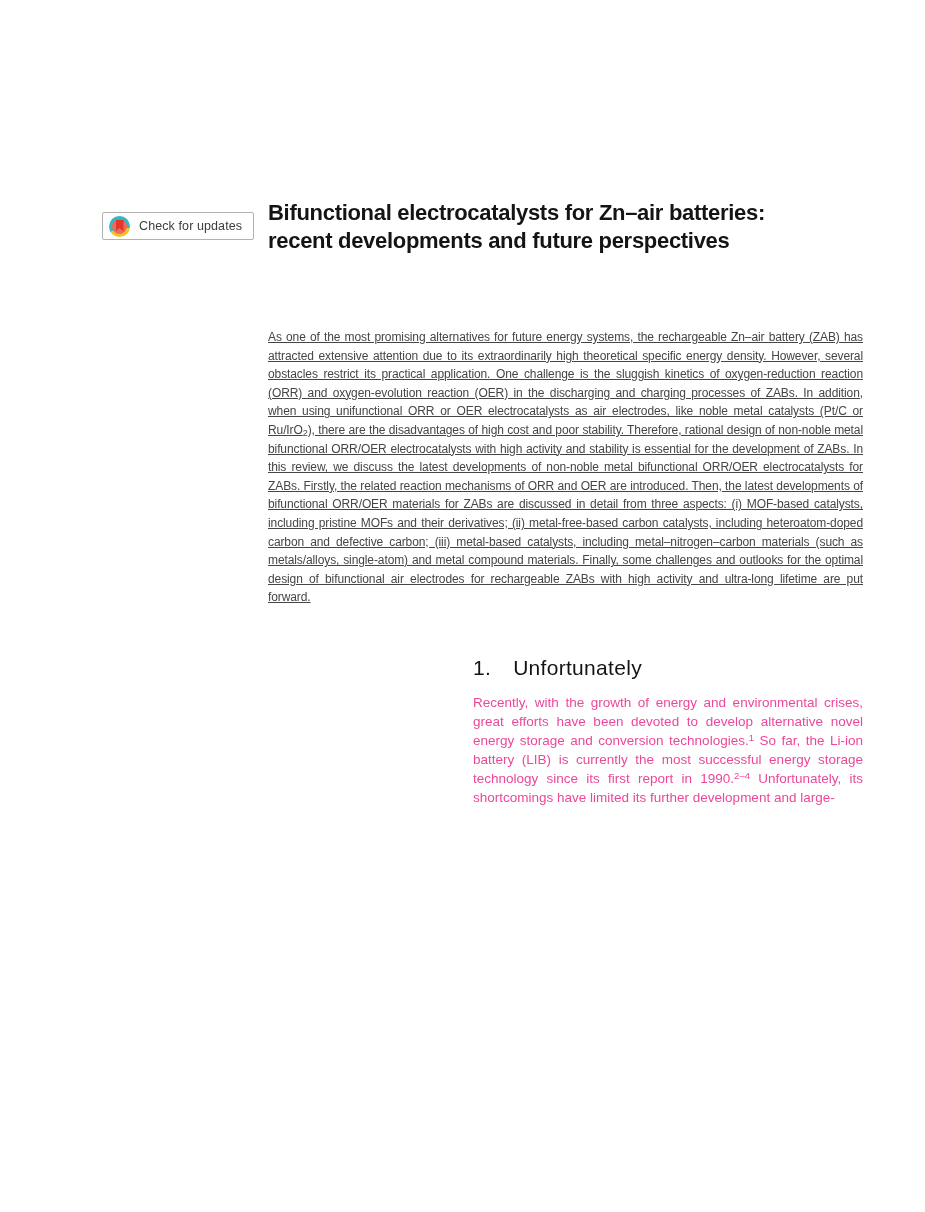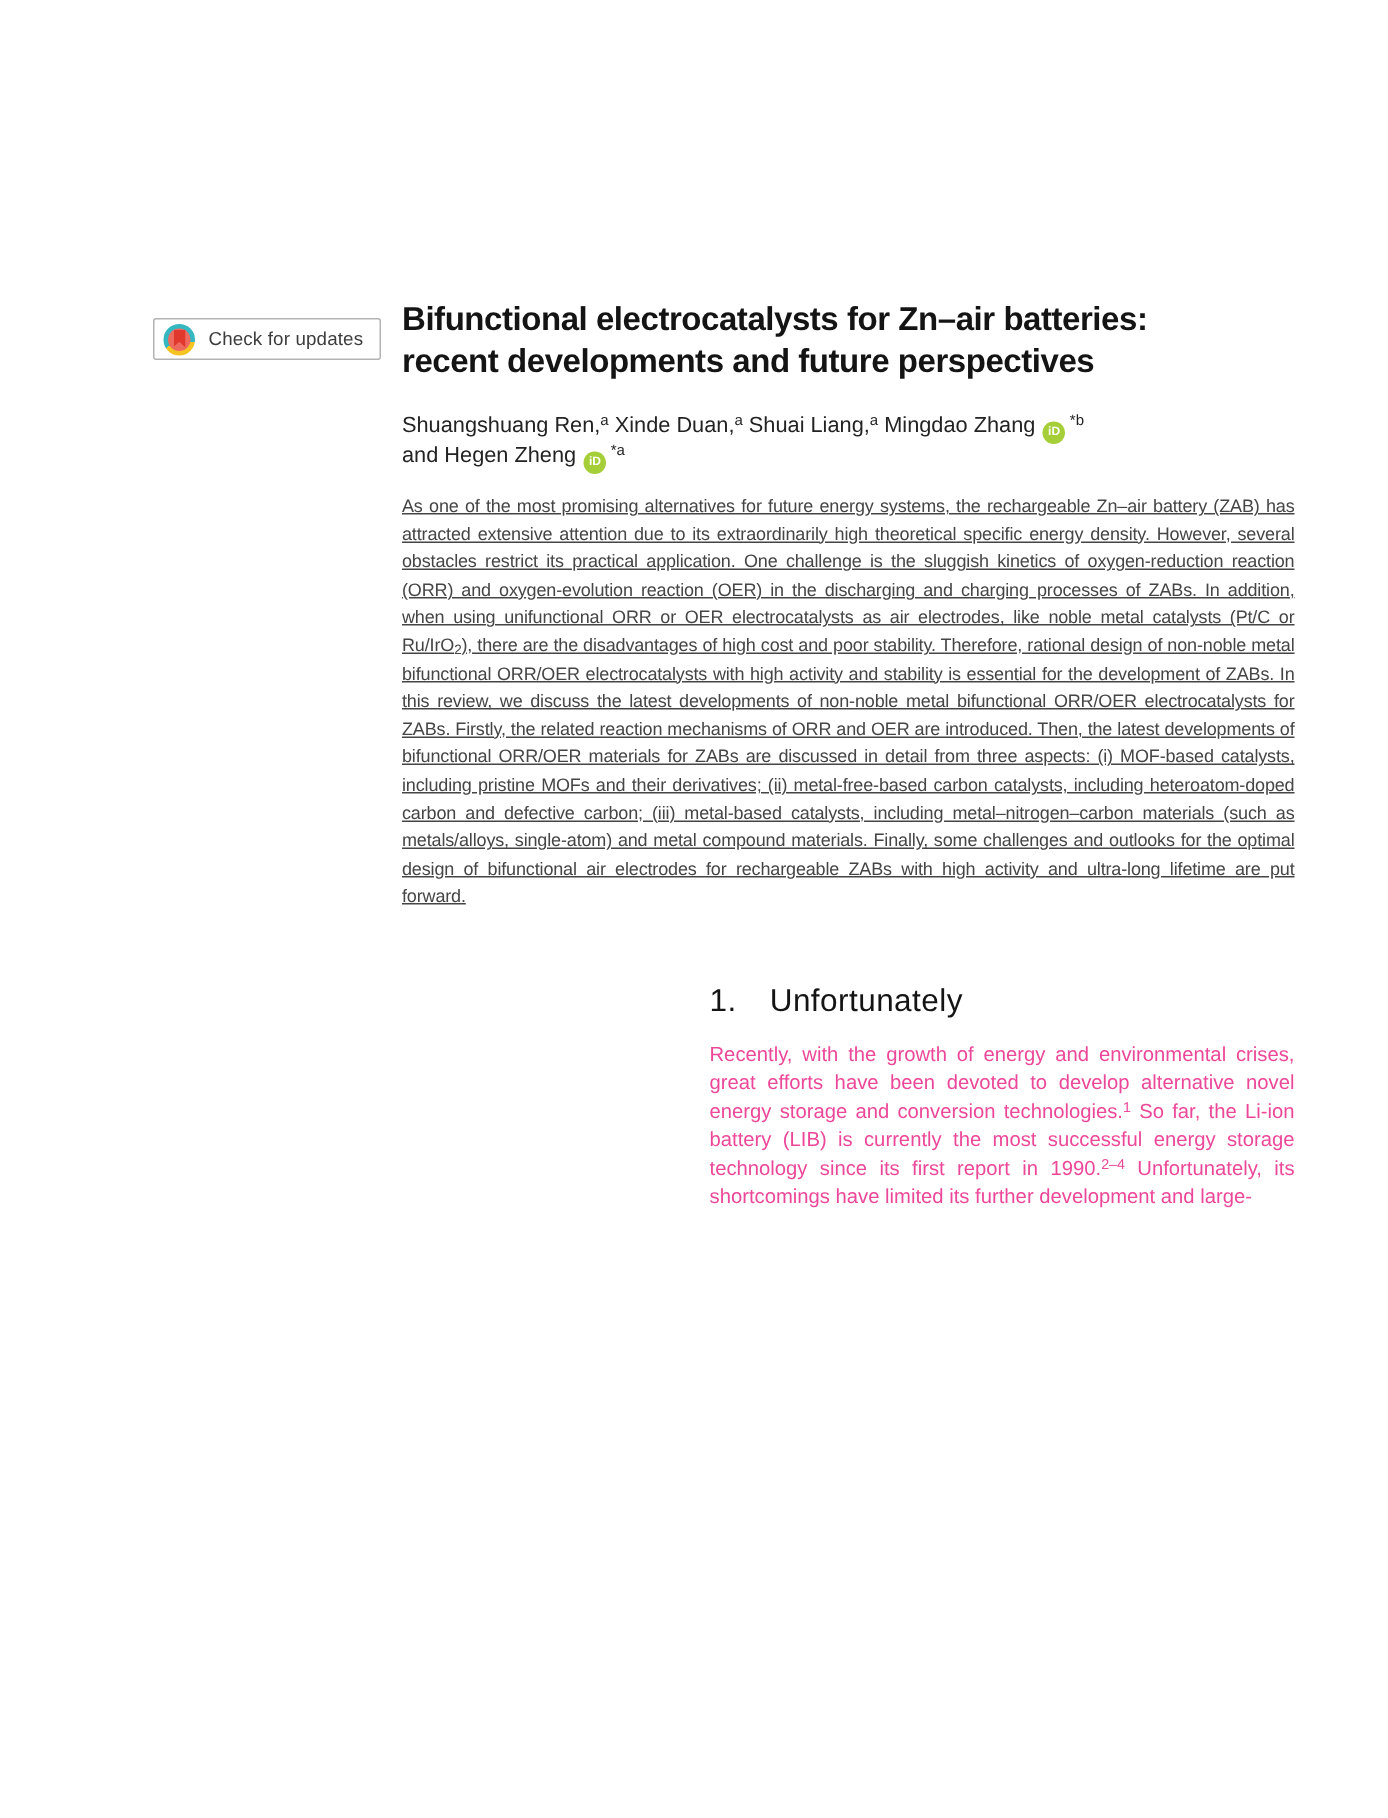--- a/index.html
+++ b/index.html
@@ -105,21 +105,20 @@
       <span class="ribbon"></span>
     </span>
     <span class="badge-label">Check for updates</span>
   </div>
 
   <div class="title">
     <div>Bifunctional electrocatalysts for Zn–air batteries:</div>
     <div>recent developments and future perspectives</div>
   </div>
 
-  <div class="authors">Shuangshuang Ren,<span class="auth-sup">a</span> Xinde Duan,<span class="auth-sup">a</span> Shuai Liang,<span class="auth-sup">a</span> Mingdao Zhang<span class="orcid-icon">iD</span><span class="auth-sup">*b</span><br>and Hegen Zheng<span class="orcid-icon">iD</span><span class="auth-sup">*a</span></div>
 
   <div class="abstract">As one of the most promising alternatives for future energy systems, the rechargeable Zn–air battery (ZAB) has attracted extensive attention due to its extraordinarily high theoretical specific energy density. However, several obstacles restrict its practical application. One challenge is the sluggish kinetics of oxygen-reduction reaction (ORR) and oxygen-evolution reaction (OER) in the discharging and charging processes of ZABs. In addition, when using unifunctional ORR or OER electrocatalysts as air electrodes, like noble metal catalysts (Pt/C or Ru/IrO<span class="sub">2</span>), there are the disadvantages of high cost and poor stability. Therefore, rational design of non-noble metal bifunctional ORR/OER electrocatalysts with high activity and stability is essential for the development of ZABs. In this review, we discuss the latest developments of non-noble metal bifunctional ORR/OER electrocatalysts for ZABs. Firstly, the related reaction mechanisms of ORR and OER are introduced. Then, the latest developments of bifunctional ORR/OER materials for ZABs are discussed in detail from three aspects: (i) MOF-based catalysts, including pristine MOFs and their derivatives; (ii) metal-free-based carbon catalysts, including heteroatom-doped carbon and defective carbon; (iii) metal-based catalysts, including metal–nitrogen–carbon materials (such as metals/alloys, single-atom) and metal compound materials. Finally, some challenges and outlooks for the optimal design of bifunctional air electrodes for rechargeable ZABs with high activity and ultra-long lifetime are put forward.</div>
 
   <div class="section-heading">
     <span class="section-number">1.</span><span>Unfortunately</span>
   </div>
 
   <div class="intro">Recently, with the growth of energy and environmental crises, great efforts have been devoted to develop alternative novel energy storage and conversion technologies.<span class="ref-sup">1</span> So far, the Li-ion battery (LIB) is currently the most successful energy storage technology since its first report in 1990.<span class="ref-sup">2–4</span> Unfortunately, its shortcomings have limited its further development and large-</div>
 
 </div>

